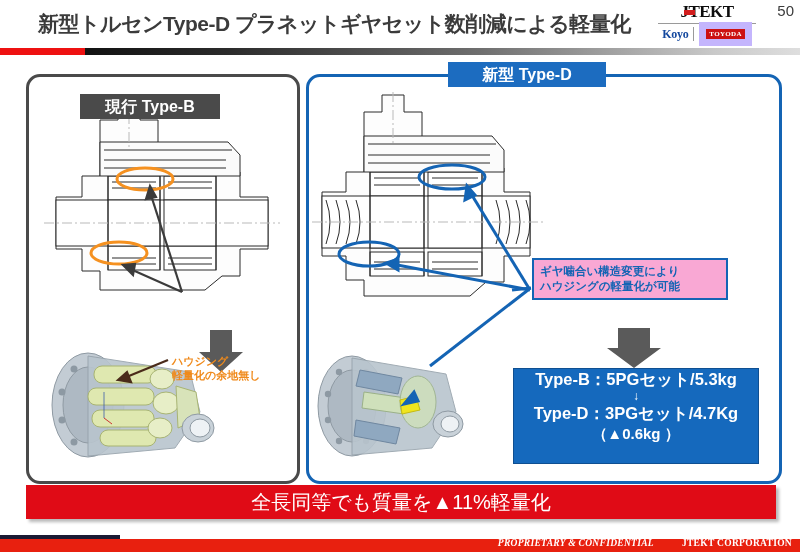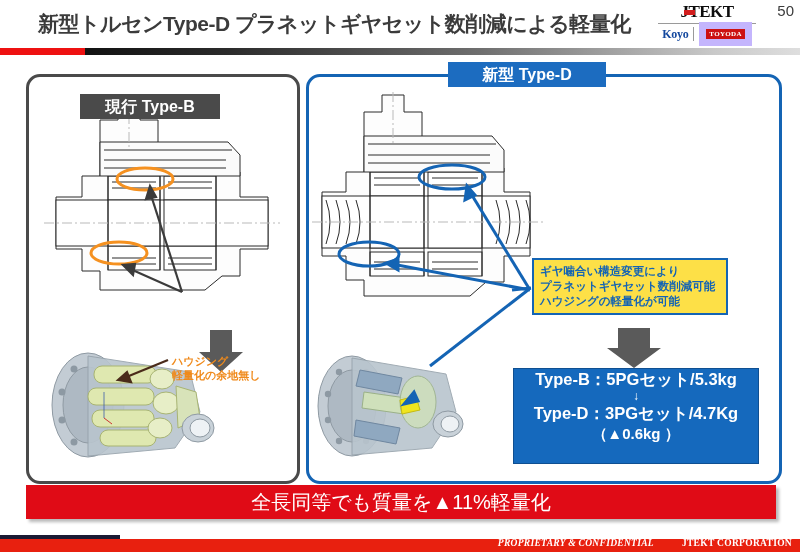--- a/index.html
+++ b/index.html
@@ -69,21 +69,21 @@
   
   .note-orange{
     position:absolute;color:#f08a1b;font-weight:bold;font-size:11px;
     line-height:14px;white-space:nowrap;
   }
   .note-left-1{left:130px;top:296px;}
   .note-left-2{left:172px;top:354px;}
 
   .info-box{
     position:absolute;left:532px;top:258px;width:196px;
-    border:2px solid #1464b4;background:#fde047;
+    border:2px solid #1464b4;background:#f9a8d4;
     padding:4px 6px;box-sizing:border-box;z-index:7;
   }
   .info-box div{
     color:#1464b4;font-weight:bold;font-size:11.5px;line-height:15px;white-space:nowrap;
   }
 
   .result-box{
     position:absolute;left:513px;top:368px;width:246px;height:96px;
     background:#1569bd;border:1px solid #0f4f91;box-sizing:border-box;
     color:#ffffff;text-align:center;z-index:7;
@@ -295,21 +295,20 @@
       <polygon points="467,186 465,200 475,195"></polygon>
       <line x1="530" y1="290" x2="392" y2="264"></line>
       <polygon points="386,263 398,270 398,259"></polygon>
       <line x1="528" y1="290" x2="430" y2="366"></line>
       <line x1="512" y1="290" x2="531" y2="288"></line>
     </g>
   </svg>
 
   <div class="info-box">
     <div>ギヤ噛合い構造変更により</div>
-    <div>プラネットギヤセット数削減可能</div>
     <div>ハウジングの軽量化が可能</div>
   </div>
 
   <svg width="800" height="554">
     <g>
       <polygon points="618,328 650,328 650,348 661,348 634,368 607,348 618,348" fill="#5a5a5a"></polygon>
     </g>
 
     <g>
       <ellipse cx="352" cy="406" rx="34" ry="50" fill="#c3ccd4" stroke="#8f9aa3" stroke-width="1"></ellipse>

